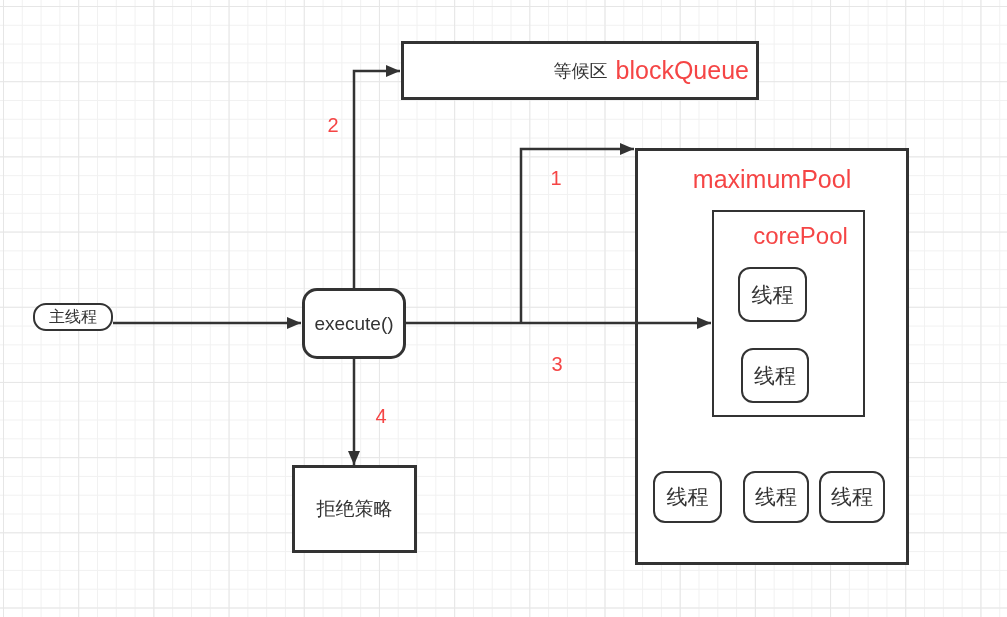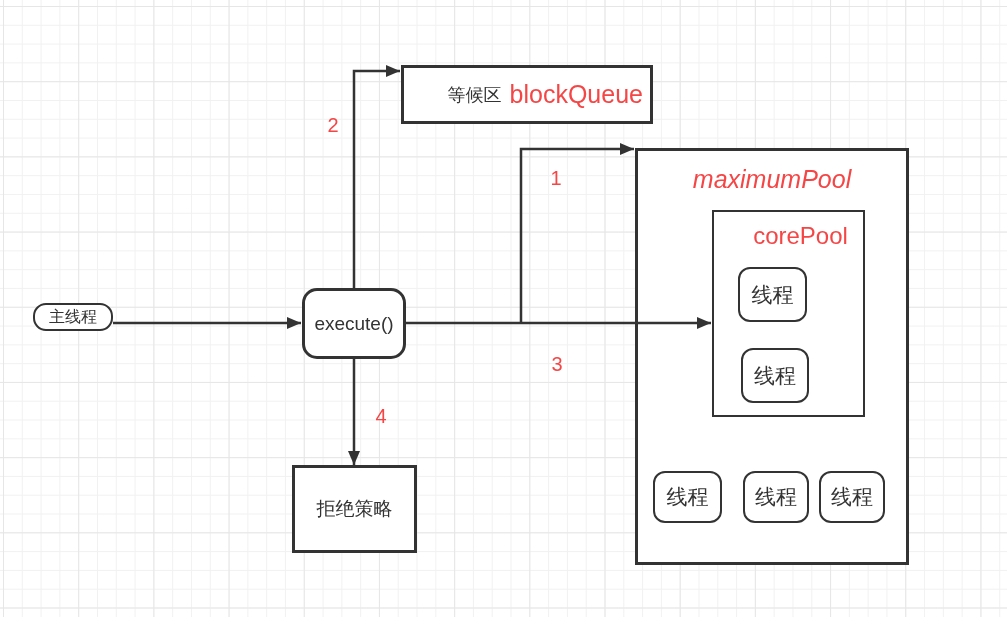--- a/index.html
+++ b/index.html
@@ -88,26 +88,26 @@
 <div class="canvas">
 
   <div class="node pill" style="left:33px;top:303px;width:80px;height:28px;">
     <span>主线程</span>
   </div>
 
   <div class="node exec" style="left:302px;top:288px;width:104px;height:71px;">
     <span>execute()</span>
   </div>
 
-  <div class="node queue" style="left:401px;top:41px;width:252px;height:59px;margin-top:24px;">
+  <div class="node queue" style="left:401px;top:41px;width:358px;height:59px;">
     <span class="prefix">等候区</span>
     <span class="hl">blockQueue</span>
   </div>
 
-  <div class="node pool" style="left:635px;top:148px;width:274px;height:417px;font-style:italic;">
+  <div class="node pool" style="left:635px;top:148px;width:274px;height:417px;">
     <span class="pool-title">maximumPool</span>
   </div>
 
   <div class="node pool corepool" style="left:712px;top:210px;width:153px;height:207px;padding-left:24px;">
     <span class="pool-title">corePool</span>
   </div>
 
   <div class="node rounded" style="left:738px;top:267px;width:69px;height:55px;">
     <span>线程</span>
   </div>

